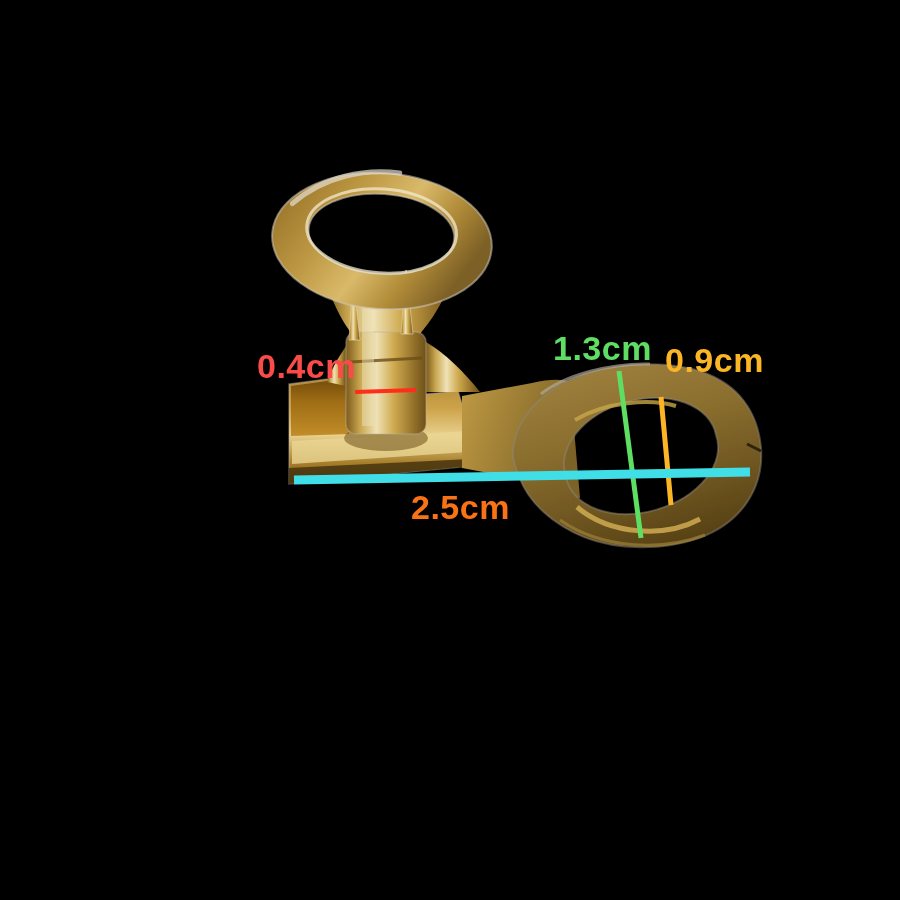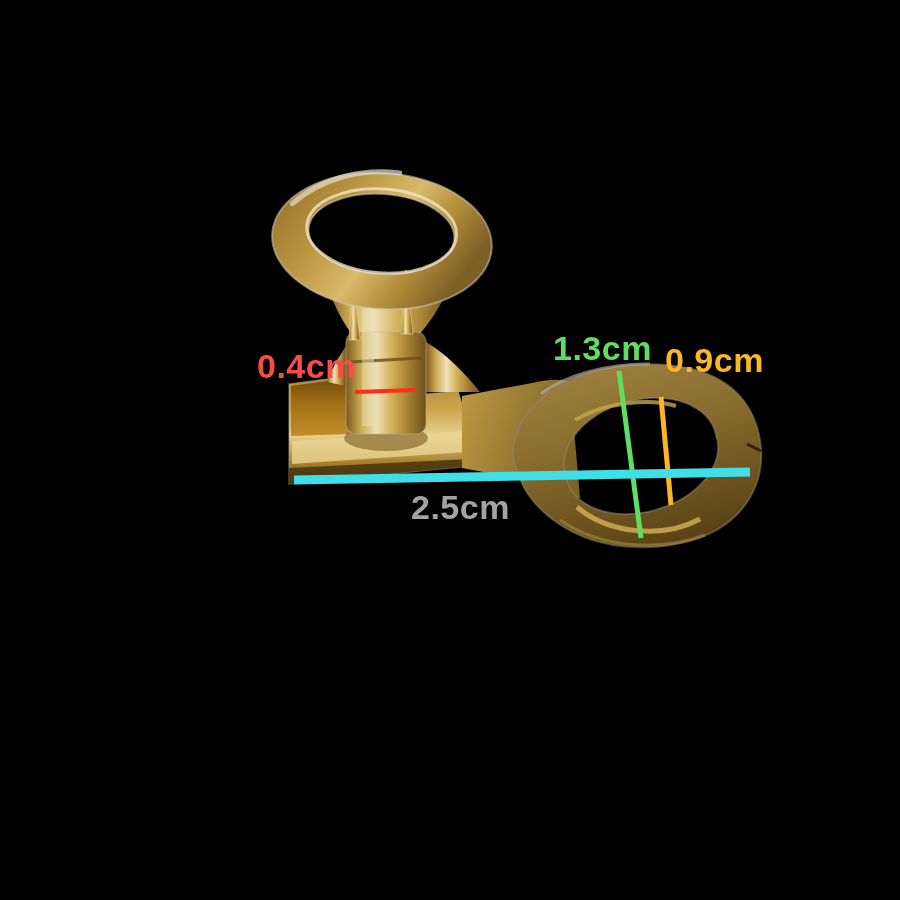--- a/index.html
+++ b/index.html
@@ -127,14 +127,14 @@
       <line x1="619" y1="371" x2="641" y2="538" stroke-width="5" stroke="#5ede62"></line>
       <line x1="661" y1="397" x2="671" y2="505" stroke-width="5" stroke="#fcb525"></line>
       <line x1="294" y1="480" x2="750" y2="472" stroke-width="9" stroke="#40dfe8"></line>
       <line x1="355" y1="392" x2="416" y2="390" stroke-width="4" stroke="#ff2d1a"></line>
     </g>
   </svg>
 
   <div class="lbl lbl-04" style="color: rgb(249, 76, 72);">0.4cm</div>
   <div class="lbl lbl-13" style="color: rgb(94, 222, 98);">1.3cm</div>
   <div class="lbl lbl-09" style="color: rgb(252, 181, 37); text-align: right;">0.9cm</div>
-  <div class="lbl lbl-25" style="color: #a3a3a3;">2.5cm</div>
+  <div class="lbl lbl-25" style="color: #f97316;">2.5cm</div>
 </div>
 
 </body></html>

